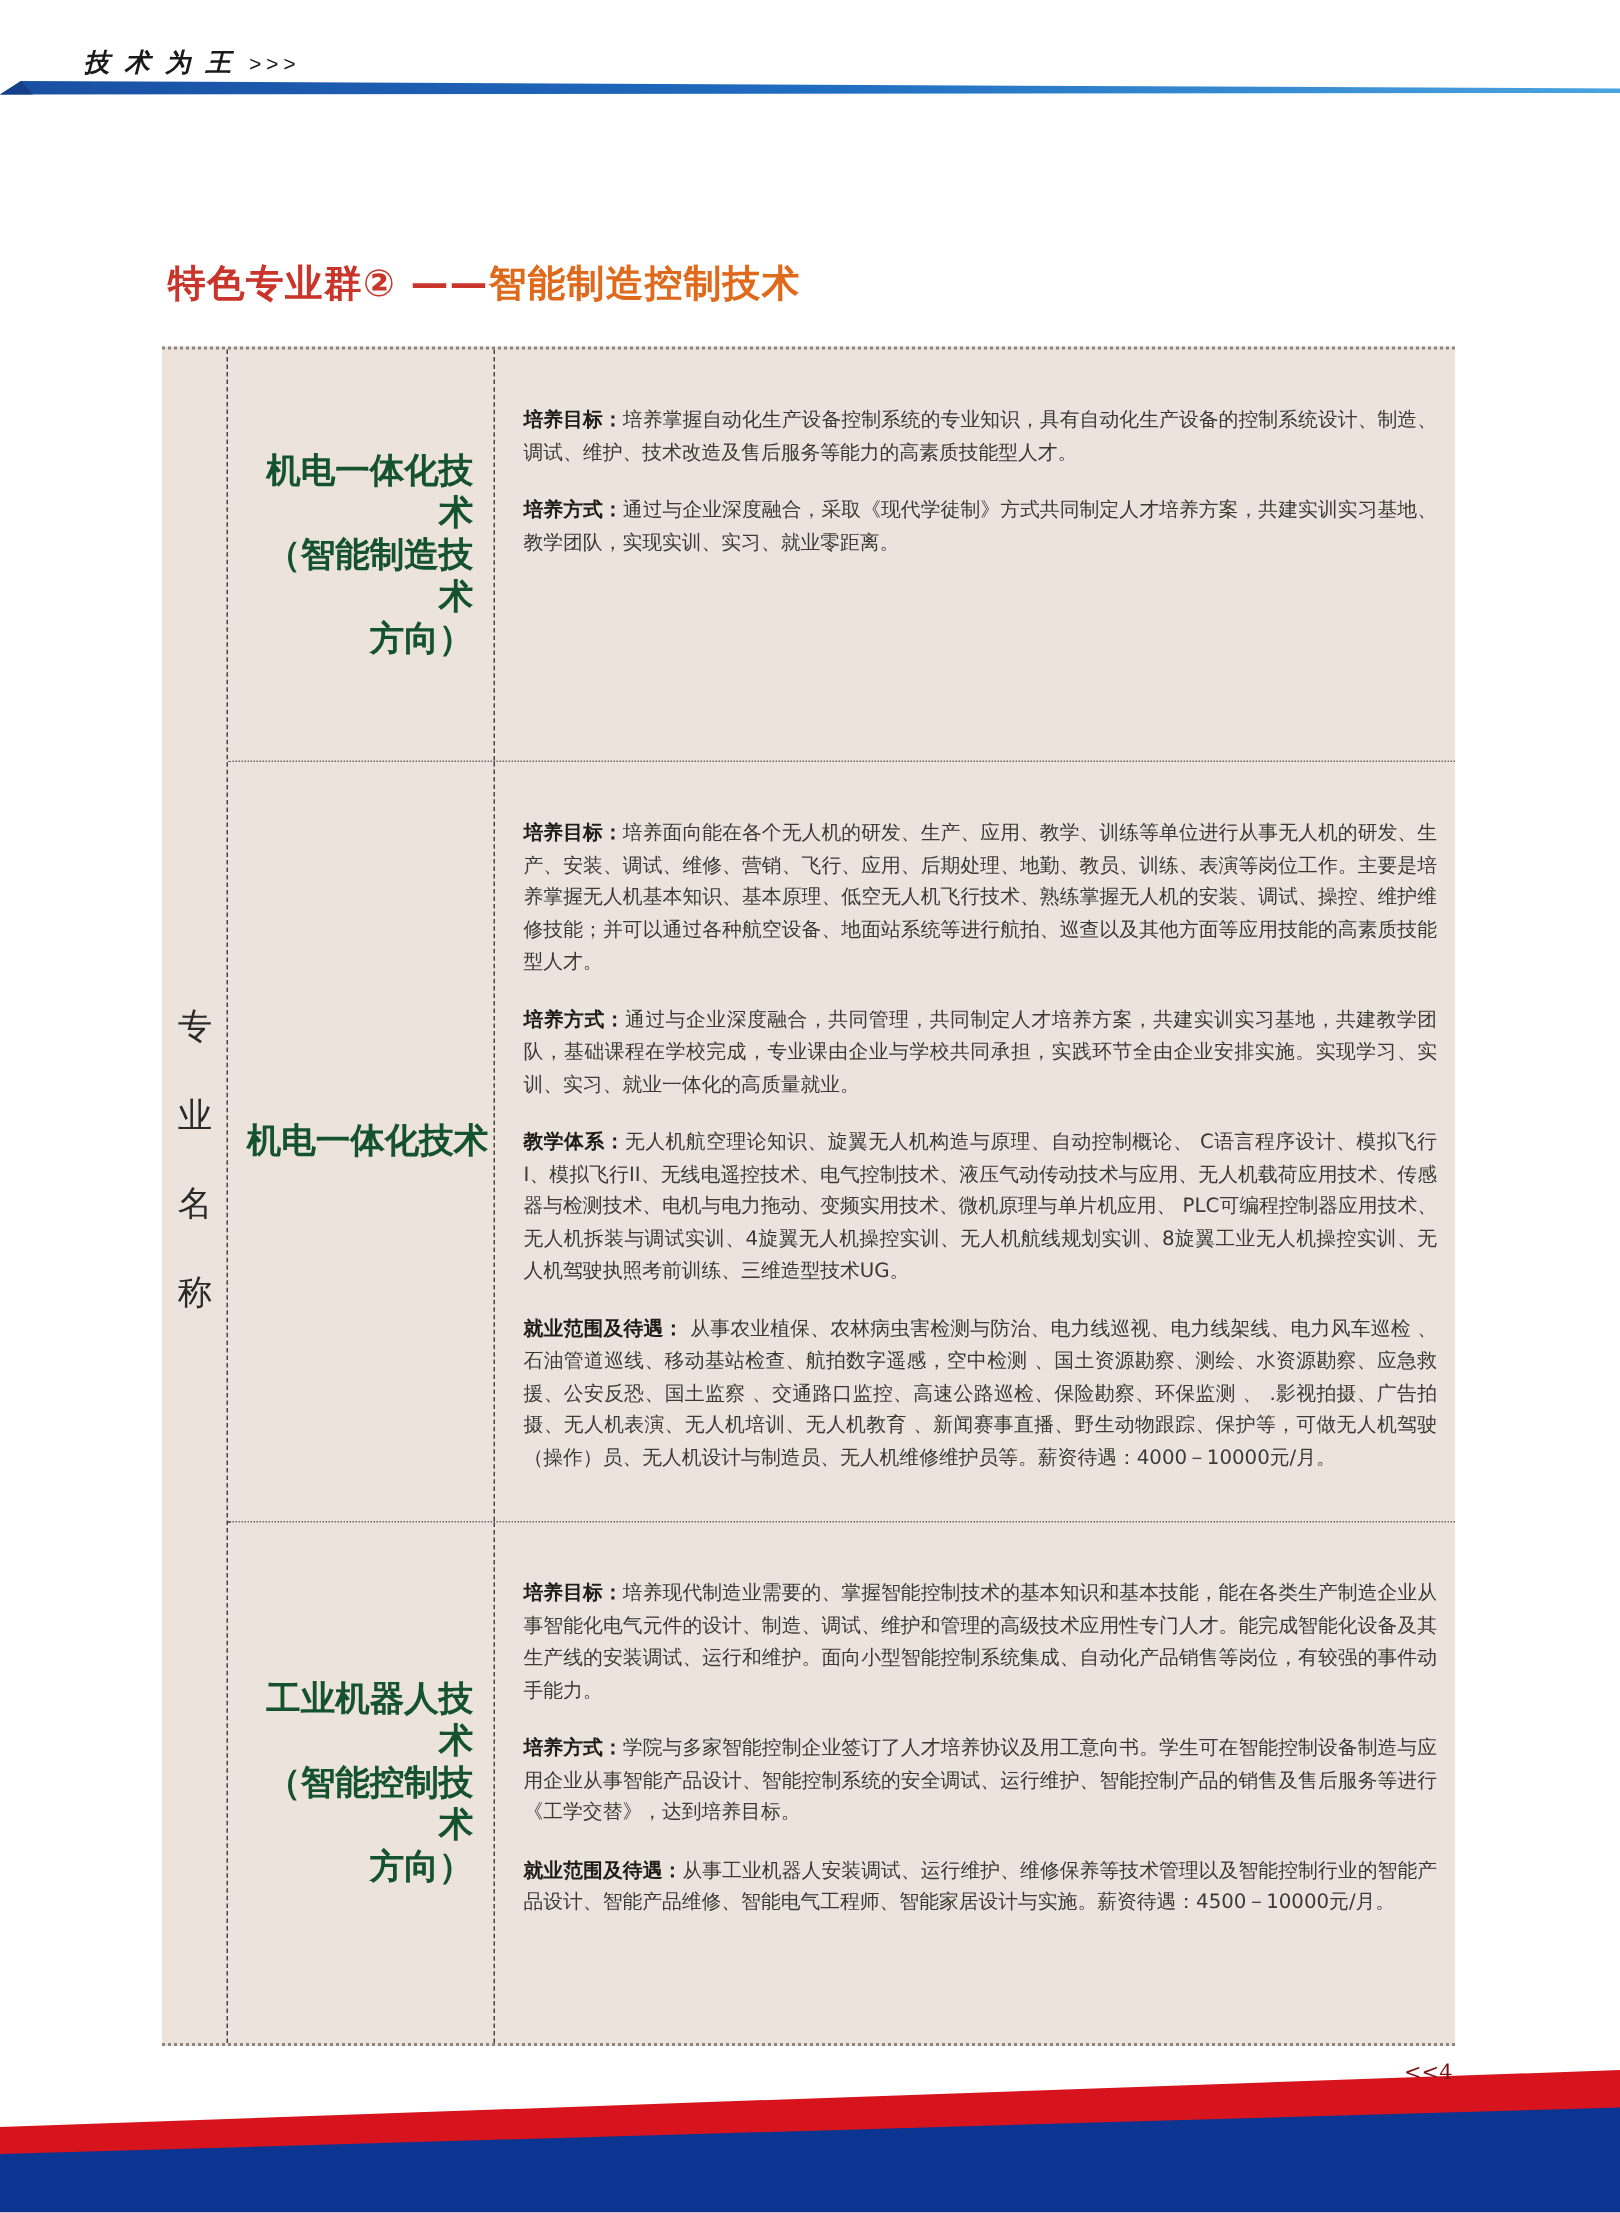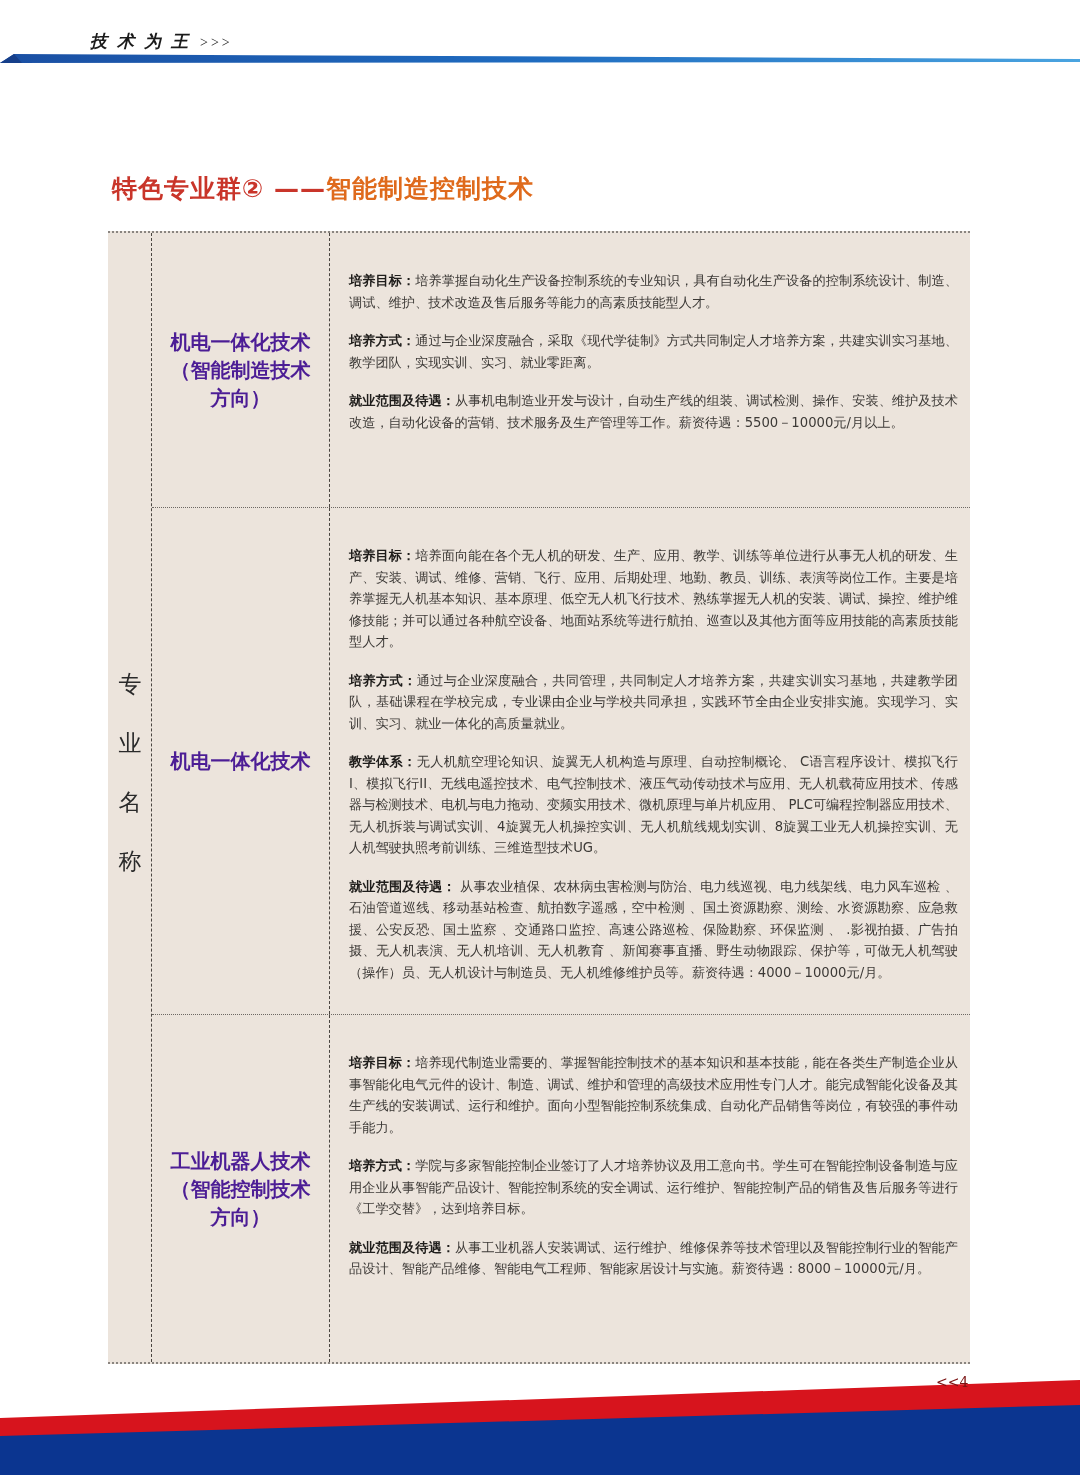--- a/index.html
+++ b/index.html
@@ -3,24 +3,23 @@
 <meta charset="utf-8">
 <style>
   html, body { margin:0; padding:0; }
   body {
     width:1080px; height:1475px; position:relative; overflow:hidden;
     background:#ffffff;
     font-family:"DejaVu Sans","Liberation Sans",sans-serif;
   }
   .header-title {
     position:absolute; left:56px; top:30px;
-    font-family:Liberation Serif, serif;
+    font-family:Liberation Mono, monospace;
     font-size:17px; font-weight:bold; font-style:italic; color:#1a1a1a;
     letter-spacing:10px;
-    margin-left:34px;
   }
   .header-title .arrows { font-style:normal; font-weight:normal; font-size:14px; letter-spacing:3px; margin-left:2px; }
   .header-bar {
     position:absolute; left:0; top:54px; width:1080px; height:10px;
   }
   .section-title {
     position:absolute; left:112px; top:172px;
     font-size:25px; font-weight:bold; letter-spacing:1px;text-align:right;
   }
   .section-title .part1 { color:#c9352a; }
@@ -48,22 +47,22 @@
     box-sizing:border-box;
   }
   .row.with-bottom { border-bottom:1px dotted #6d6863; }
   .row .name-cell {
     position:absolute; left:0; top:0; width:178px; height:100%;
     border-right:1px dashed #4a4540; box-sizing:border-box;
     display:flex; align-items:center; justify-content:center;
   }
   .row .name {
     font-family:"DejaVu Serif","Liberation Serif",serif;
-    font-weight:bold; color:#4c1d95; font-size:20px; line-height:28px;
-    text-align:center; width:150px;
+    font-weight:bold; color:#14532d; font-size:23px; line-height:28px;
+    text-align:right; width:150px;
   }
   .row .content-cell {
     position:absolute; left:178px; top:15px; right:0; height:100%;
     padding:22px 12px 0 19px; box-sizing:border-box;
   }
   .para {
     font-size:13.2px; line-height:21.5px; color:#3c3936;
     margin:0 0 17px 0; text-align:justify;
   }
   .para .label { font-weight:bold; color:#1f1d1b; }
@@ -111,21 +110,20 @@
     <div class="name-cell">
       <div class="name">
         <div>机电一体化技术</div>
         <div>（智能制造技术</div>
         <div>方向）</div>
       </div>
     </div>
     <div class="content-cell">
       <p class="para"><span class="label">培养目标：</span><span>培养掌握自动化生产设备控制系统的专业知识，具有自动化生产设备的控制系统设计、制造、调试、维护、技术改造及售后服务等能力的高素质技能型人才。</span></p>
       <p class="para"><span class="label">培养方式：</span><span>通过与企业深度融合，采取《现代学徒制》方式共同制定人才培养方案，共建实训实习基地、教学团队，实现实训、实习、就业零距离。</span></p>
-      <p class="para"><span class="label">就业范围及待遇：</span><span>从事机电制造业开发与设计，自动生产线的组装、调试检测、操作、安装、维护及技术改造，自动化设备的营销、技术服务及生产管理等工作。薪资待遇：5500－10000元/月以上。</span></p>
     </div>
   </div>
 
   <div class="row with-bottom" style="top:275px; height:507px;">
     <div class="name-cell">
       <div class="name" style="width:170px;">
         <div>机电一体化技术</div>
       </div>
     </div>
     <div class="content-cell">
@@ -140,21 +138,21 @@
     <div class="name-cell">
       <div class="name">
         <div>工业机器人技术</div>
         <div>（智能控制技术</div>
         <div>方向）</div>
       </div>
     </div>
     <div class="content-cell">
       <p class="para"><span class="label">培养目标：</span><span>培养现代制造业需要的、掌握智能控制技术的基本知识和基本技能，能在各类生产制造企业从事智能化电气元件的设计、制造、调试、维护和管理的高级技术应用性专门人才。能完成智能化设备及其生产线的安装调试、运行和维护。面向小型智能控制系统集成、自动化产品销售等岗位，有较强的事件动手能力。</span></p>
       <p class="para"><span class="label">培养方式：</span><span>学院与多家智能控制企业签订了人才培养协议及用工意向书。学生可在智能控制设备制造与应用企业从事智能产品设计、智能控制系统的安全调试、运行维护、智能控制产品的销售及售后服务等进行《工学交替》，达到培养目标。</span></p>
-      <p class="para"><span class="label">就业范围及待遇：</span><span>从事工业机器人安装调试、运行维护、维修保养等技术管理以及智能控制行业的智能产品设计、智能产品维修、智能电气工程师、智能家居设计与实施。薪资待遇：8000－10000元/月。</span></p>
+      <p class="para"><span class="label">就业范围及待遇：</span><span>从事工业机器人安装调试、运行维护、维修保养等技术管理以及智能控制行业的智能产品设计、智能产品维修、智能电气工程师、智能家居设计与实施。薪资待遇：4500－10000元/月。</span></p>
     </div>
   </div>
 </div>
 
 <svg class="footer-svg" width="1080" height="115" viewBox="0 0 1080 115">
   <polygon points="0,58 1080,20 1080,115 0,115" fill="#d7141d"></polygon>
   <polygon points="0,76 1080,45 1080,115 0,115" fill="#0b3590"></polygon>
 </svg>
 <div class="page-num">&lt;&lt;4</div>
 

